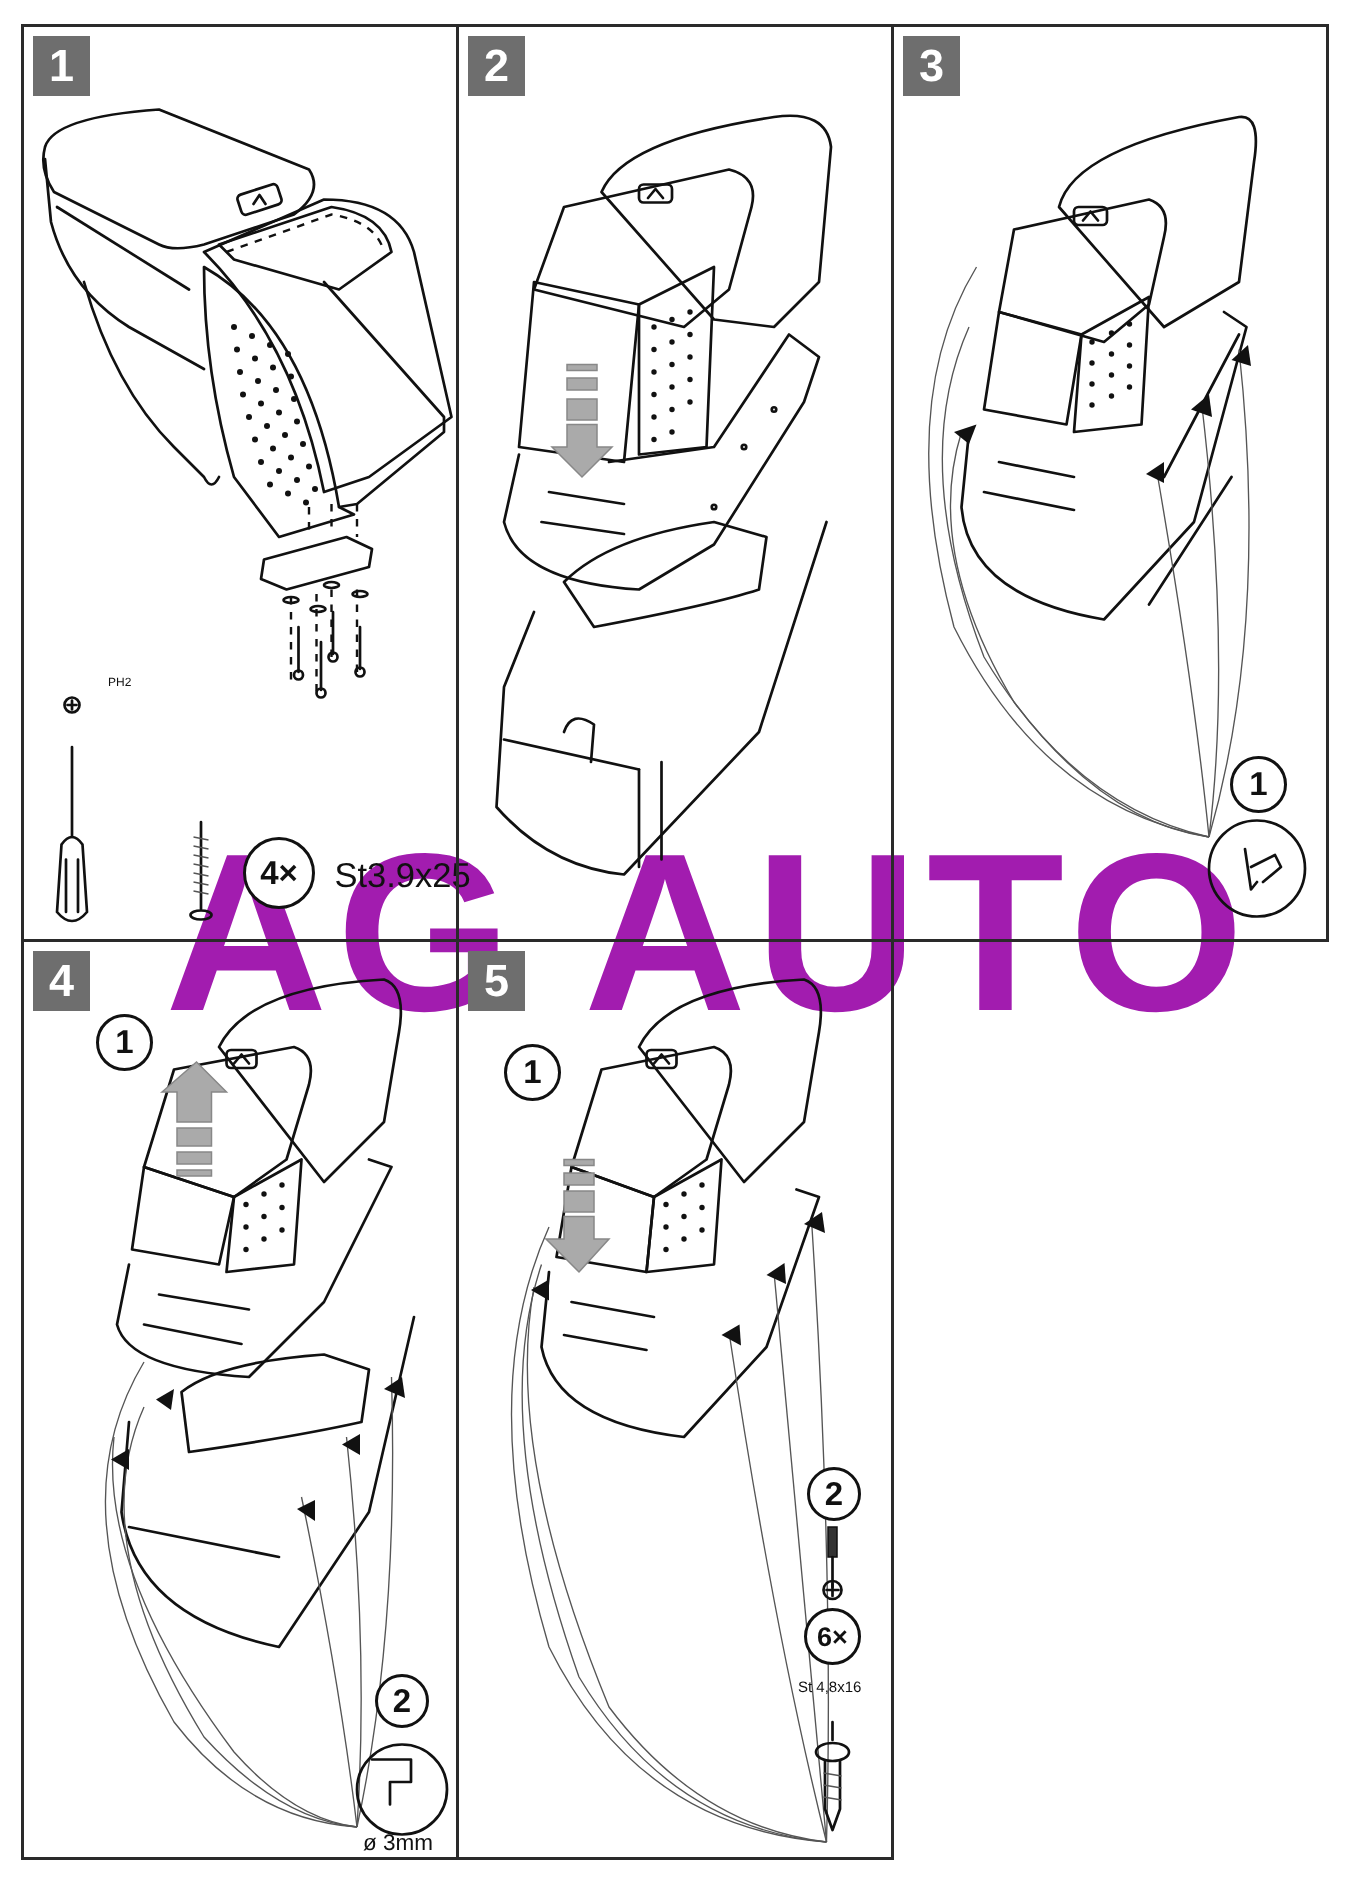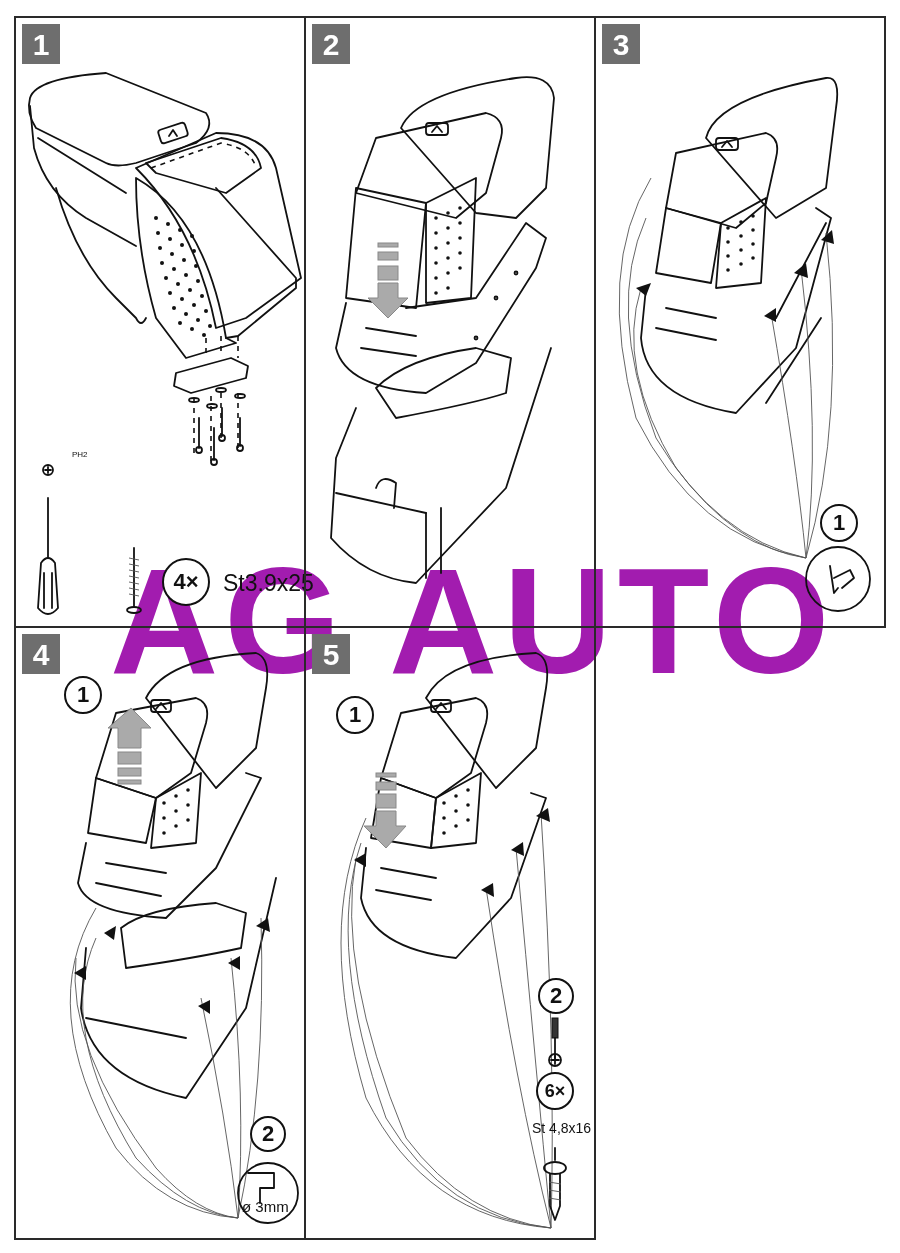--- a/index.html
+++ b/index.html
@@ -245,21 +245,21 @@
     <path class="tri" d="M88,305 L100,298 L98,312 Z"></path>
     <path class="tri" d="M58,345 L70,338 L70,352 Z"></path>
     <path class="tri" d="M240,298 L252,290 L254,304 Z"></path>
     <path class="tri" d="M212,335 L224,328 L224,342 Z"></path>
     <path class="tri" d="M182,378 L194,372 L194,386 Z"></path>
     <circle class="ln" cx="252" cy="565" r="30"></circle>
     <path class="ln" d="M232,545 L258,545 L258,560 L244,560 L244,575"></path>
   </svg>
   <div class="circ" style="left:48px; top:48px; width:38px; height:38px; font-size:22px; line-height:34px;">1</div>
   <div class="circ" style="left:234px; top:488px; width:36px; height:36px; font-size:22px; line-height:32px;">2</div>
-  <div class="label" style="left:226px; top:570px; font-size:15px;">ø 3mm</div>
+  <div class="label" style="left:226px; top:592px; font-size:15px;">ø 3mm</div>
 </div>
 
 <div class="panel" style="left:304px; top:626px; width:292px; height:614px;">
   <div class="step-badge">5</div>
   <svg width="292" height="614">
     <path class="ln" d="M120,70 Q140,30 230,25 Q245,30 240,60 L230,120 L190,160 Z"></path>
     <path class="ln" d="M95,85 L170,70 Q185,75 180,95 L165,145 L130,170 L75,150 Z"></path>
     <rect class="ln" x="125" y="72" width="20" height="12" rx="3"></rect>
     <path class="ln" d="M130,81 L135,75 L140,81"></path>
     <path class="ln" d="M75,150 L65,210 L125,220 L130,170 Z"></path>
@@ -304,14 +304,14 @@
     <g>
       <path class="ln" d="M249,520 L249,532"></path>
       <ellipse class="ln" cx="249" cy="540" rx="11" ry="6"></ellipse>
       <path class="ln" d="M244,546 L244,578 L249,592 L254,578 L254,546"></path>
       <path class="thin" d="M243,554 L255,556 M243,562 L255,564 M243,570 L255,572"></path>
     </g>
   </svg>
   <div class="circ" style="left:30px; top:68px; width:38px; height:38px; font-size:22px; line-height:34px;">1</div>
   <div class="circ" style="left:232px; top:350px; width:36px; height:36px; font-size:22px; line-height:32px;">2</div>
   <div class="circ" style="left:230px; top:444px; width:38px; height:38px; font-size:18px; line-height:34px;">6×</div>
-  <div class="label" style="left:226px; top:492px; font-size:14px;">St 4,8x16</div>
+  <div class="label" style="left:226px; top:492px; font-size:10px;">St 4,8x16</div>
 </div>
 
 </body></html>

